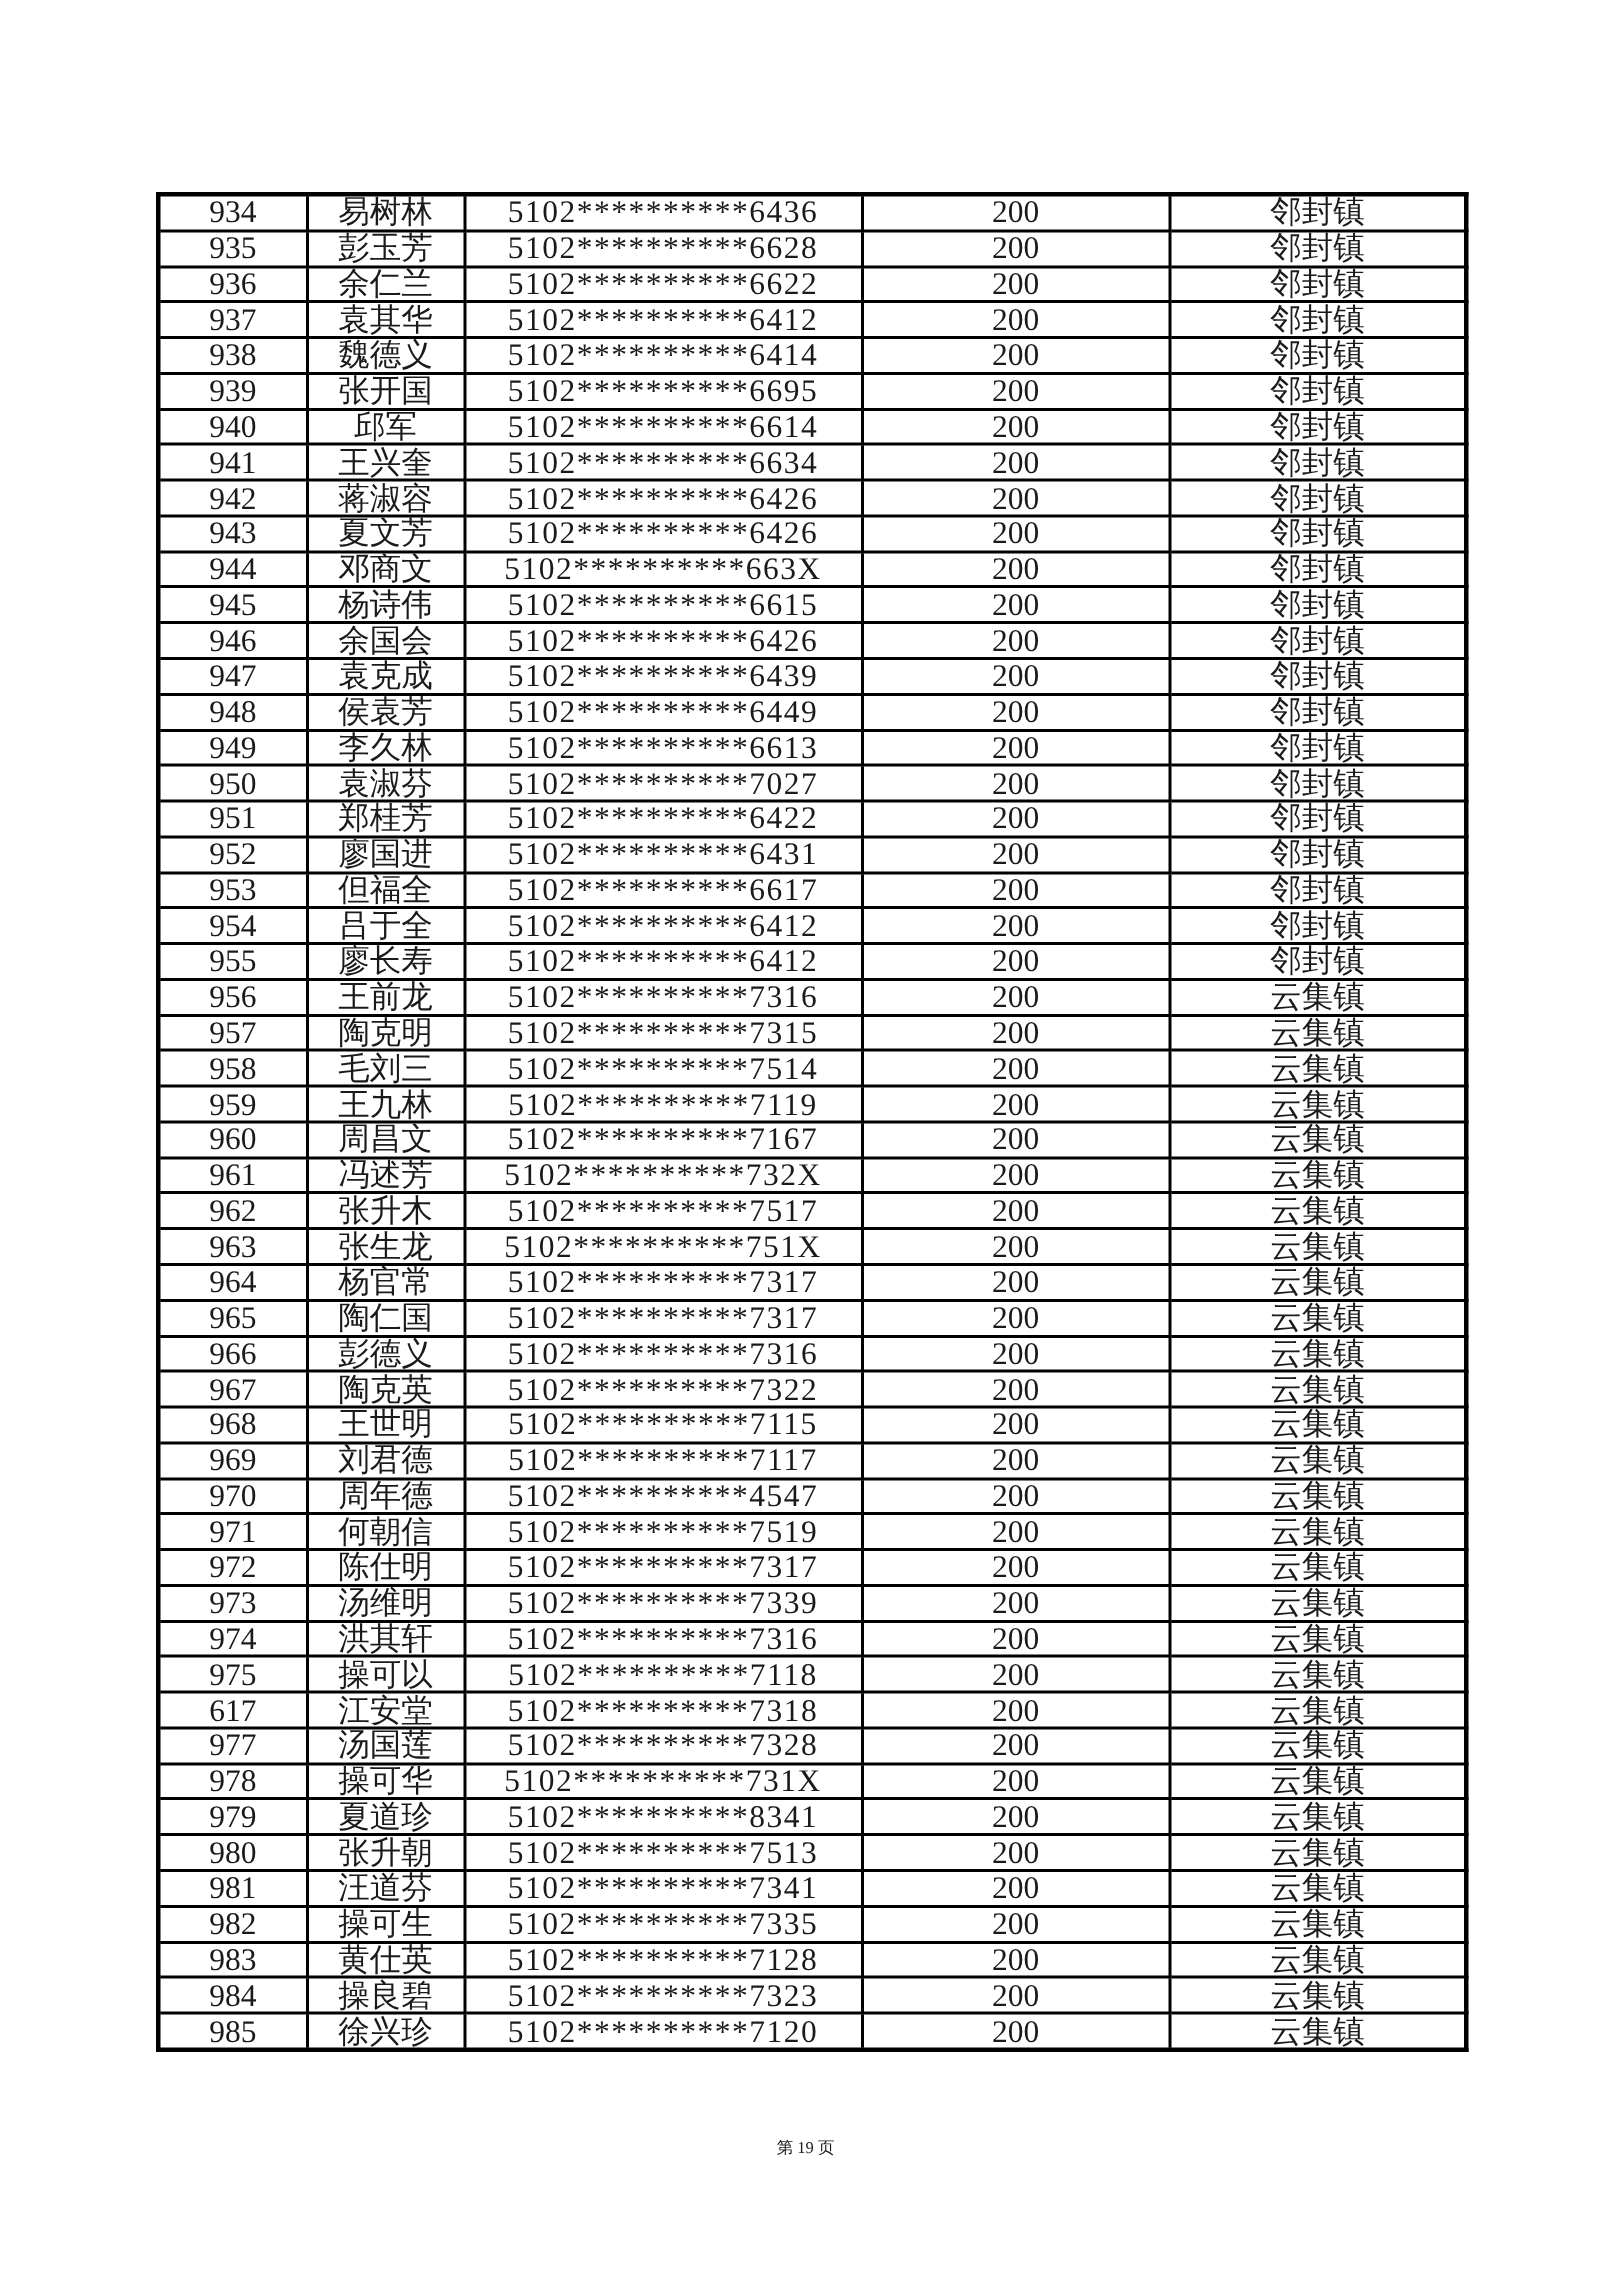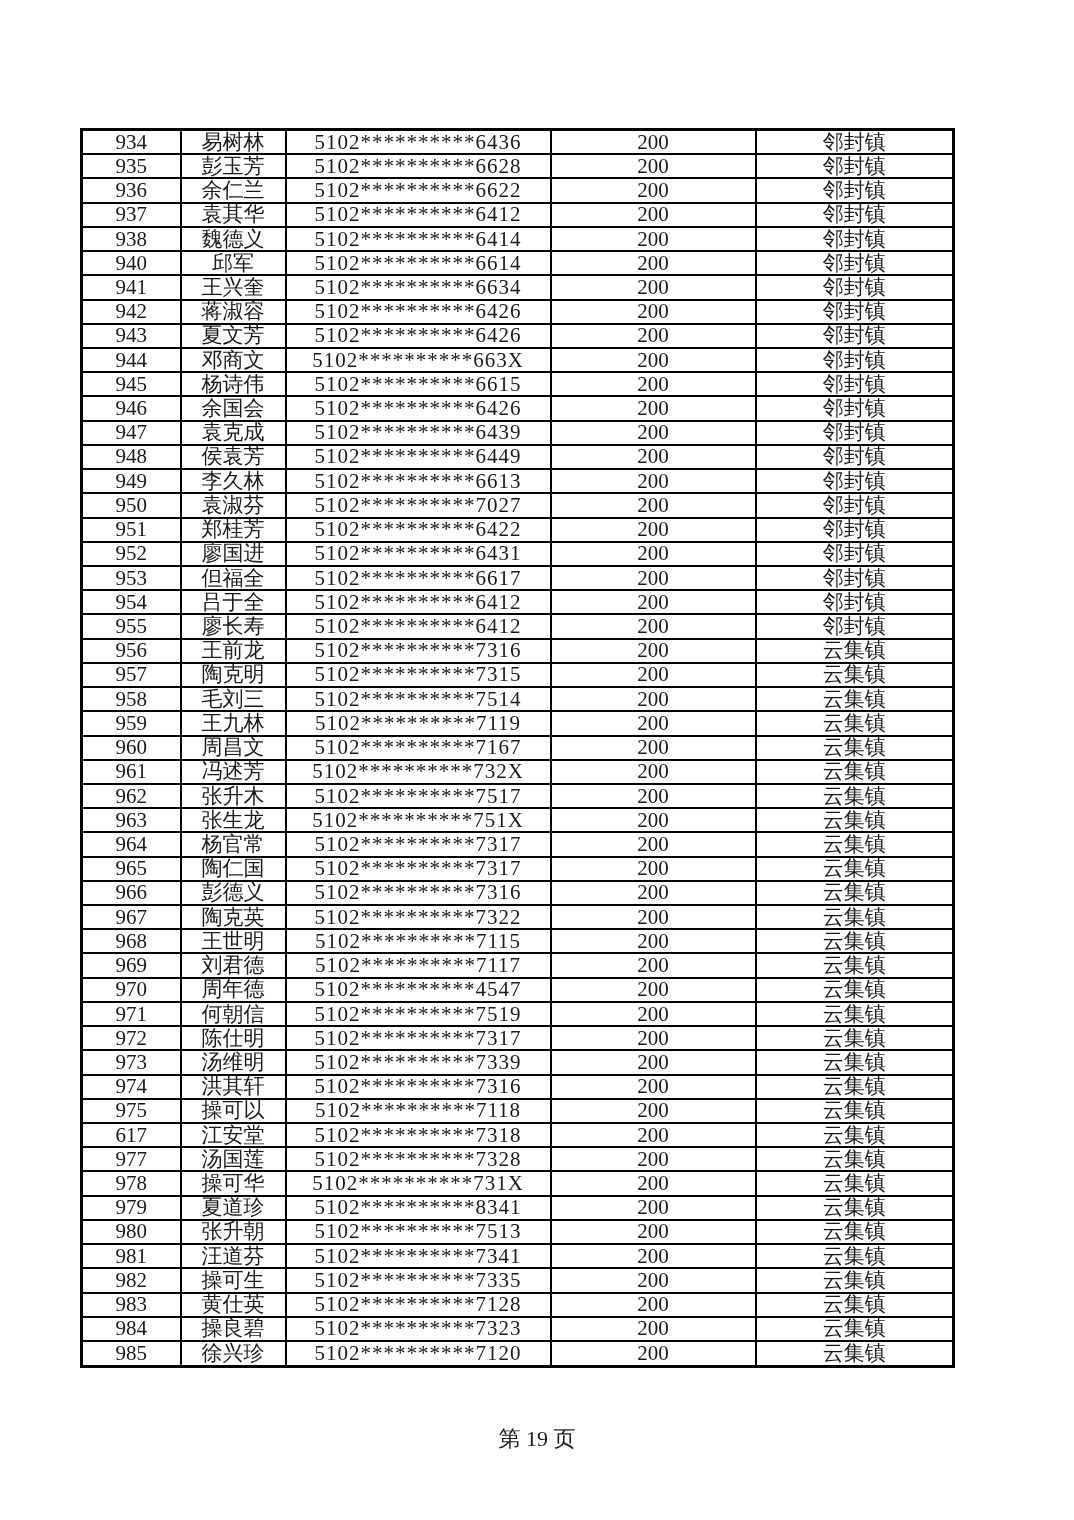--- a/index.html
+++ b/index.html
@@ -11,21 +11,21 @@
     position: relative;
     width: 1074px;
     height: 1520px;
     background: #ffffff;
     font-family: "Liberation Serif", "DejaVu Serif", serif;
     color: #1a1a1a;
     overflow: hidden;
   }
   table.subsidy-table {
     position: absolute;
-    left: 80px;
+    left: 104px;
     top: 128px;
     width: 872px;
     height: 1240px;
     border-collapse: collapse;
     table-layout: fixed;
     border: 3px solid #000000;
   }
   table.subsidy-table td {
     border: 2px solid #000000;
     padding: 0;
@@ -41,21 +41,21 @@
   col.c-id     { width: 265px; }
   col.c-amount { width: 205px; }
   col.c-town   { width: 198px; }
   td[data-name="cell-id"] { letter-spacing: 1px; }
   .footer {
     position: absolute;
     left: 0;
     right: 0;
     top: 1424px;
     text-align: center;
-    font-size: 22px;
+    font-size: 11px;
     color: #1a1a1a;
   }
 </style>
 </head>
 <body>
 
 <div class="page" data-name="document-page">
 
   <table class="subsidy-table" data-name="subsidy-list-table">
     <colgroup>
@@ -95,20 +95,27 @@
           <td data-name="cell-town">邻封镇</td>
         </tr>
         <tr data-name="table-row">
           <td data-name="cell-no">938</td>
           <td data-name="cell-name">魏德义</td>
           <td data-name="cell-id">5102**********6414</td>
           <td data-name="cell-amount">200</td>
           <td data-name="cell-town">邻封镇</td>
         </tr>
         <tr data-name="table-row">
+          <td data-name="cell-no">939</td>
+          <td data-name="cell-name">张开国</td>
+          <td data-name="cell-id">5102**********6695</td>
+          <td data-name="cell-amount">200</td>
+          <td data-name="cell-town">邻封镇</td>
+        </tr>
+        <tr data-name="table-row">
           <td data-name="cell-no">940</td>
           <td data-name="cell-name">邱军</td>
           <td data-name="cell-id">5102**********6614</td>
           <td data-name="cell-amount">200</td>
           <td data-name="cell-town">邻封镇</td>
         </tr>
         <tr data-name="table-row">
           <td data-name="cell-no">941</td>
           <td data-name="cell-name">王兴奎</td>
           <td data-name="cell-id">5102**********6634</td>

